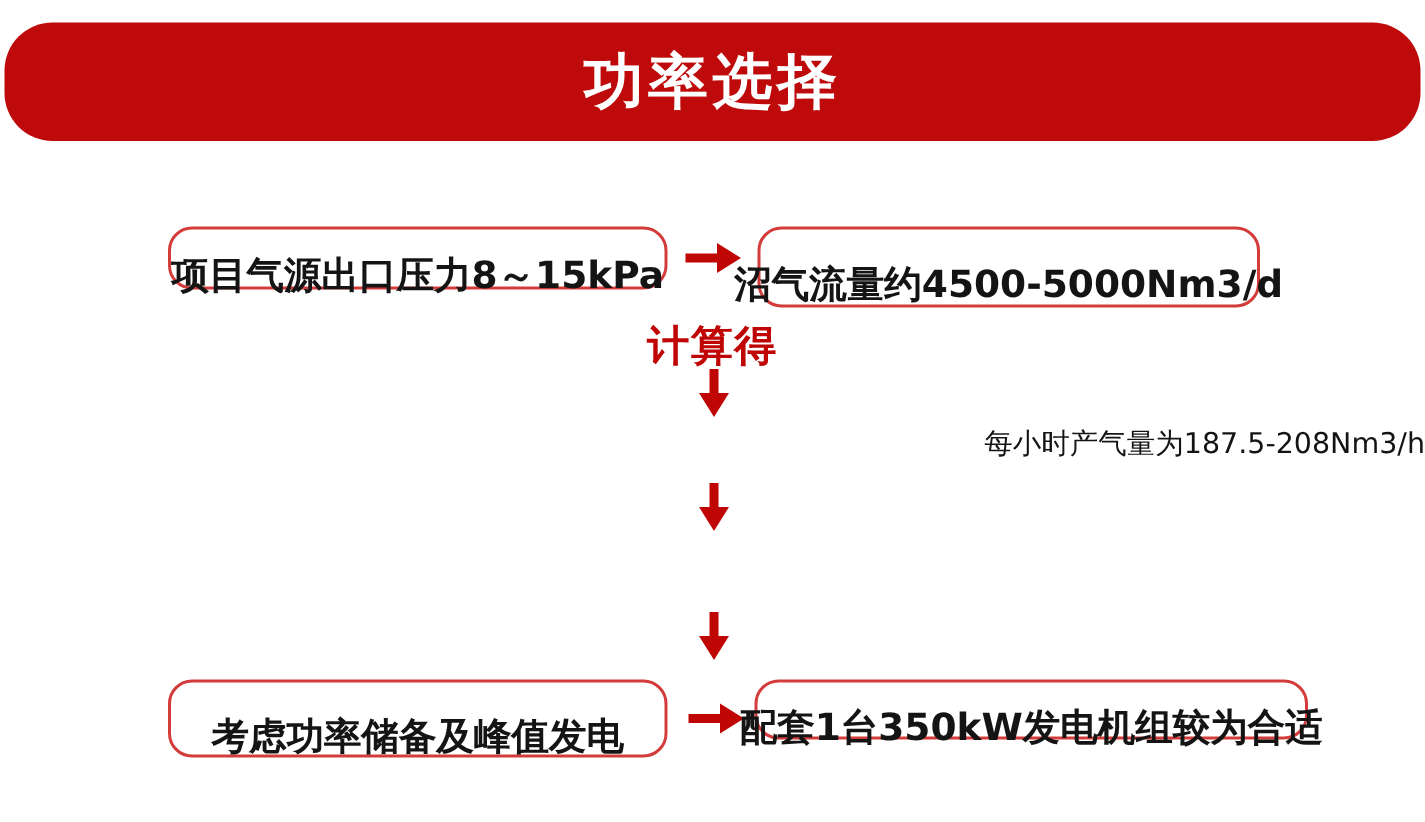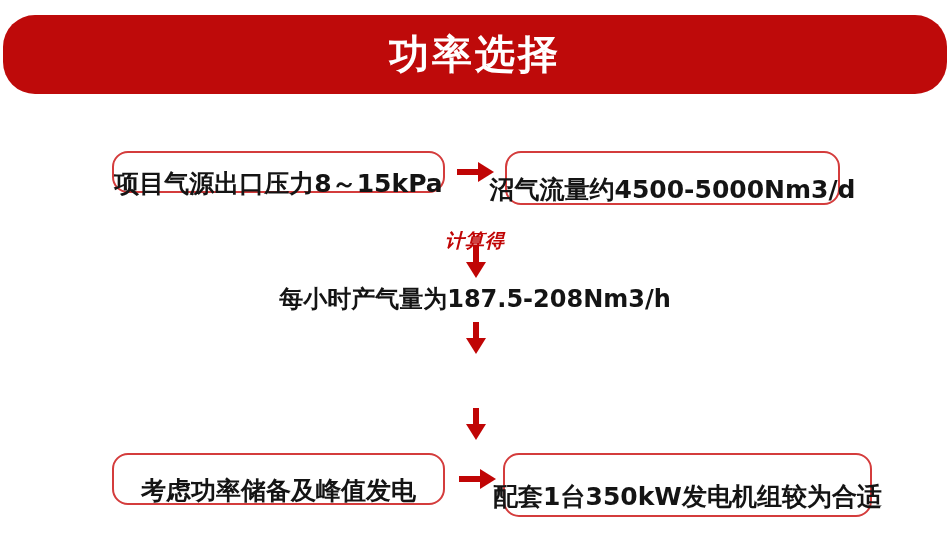--- a/index.html
+++ b/index.html
@@ -37,38 +37,38 @@
     border-radius:16px;
     display:flex;align-items:center;justify-content:center;
     background:#fff;
   }
   .fbox .box-label{
     color:var(--text-black);font-weight:bold;font-size:25px;white-space:nowrap;margin-top:23px;
   }
   .box-r1-left {left:112px;top:151px;width:333px;height:42px;}
   .box-r1-right{left:505px;top:151px;width:335px;height:54px;}
   .box-r2-left {left:112px;top:453px;width:333px;height:52px;}
-  .box-r2-right{left:503px;top:453px;width:369px;height:64px;text-align:right;}
+  .box-r2-right{left:503px;top:453px;width:369px;height:40px;text-align:right;}
   
   .h-arrow{position:absolute;width:38px;height:24px;}
   .h-arrow-r1{left:456px;top:160px;}
   .h-arrow-r2{left:458px;top:467px;}
   .v-arrow{position:absolute;left:464px;width:24px;height:32px;}
   .v-arrow-1{top:246px;}
   .v-arrow-2{top:322px;}
   .v-arrow-3{top:408px;}
   
   .center-line{
     position:absolute;left:0;width:950px;text-align:center;white-space:nowrap;
   }
   .calc-label{
-    top:228px;color:var(--calc-red);font-size:19px;font-weight:bold;letter-spacing:1px;font-style:italic;
+    top:212px;color:var(--calc-red);font-size:28px;font-weight:bold;letter-spacing:1px;
   }
   .step-hourly{
-    top:283px;color:var(--text-black);font-size:24px;font-weight:700;
+    top:283px;color:var(--text-black);font-size:19px;font-weight:400;text-align:right;
   }
   .step-power{
     top:362px;color:var(--text-black);font-size:26px;font-weight:bold;
   }
   .step-power sup{font-size:16px;vertical-align:super;line-height:0;}
 </style>
 </head>
 <body>
 
 <div class="canvas">

